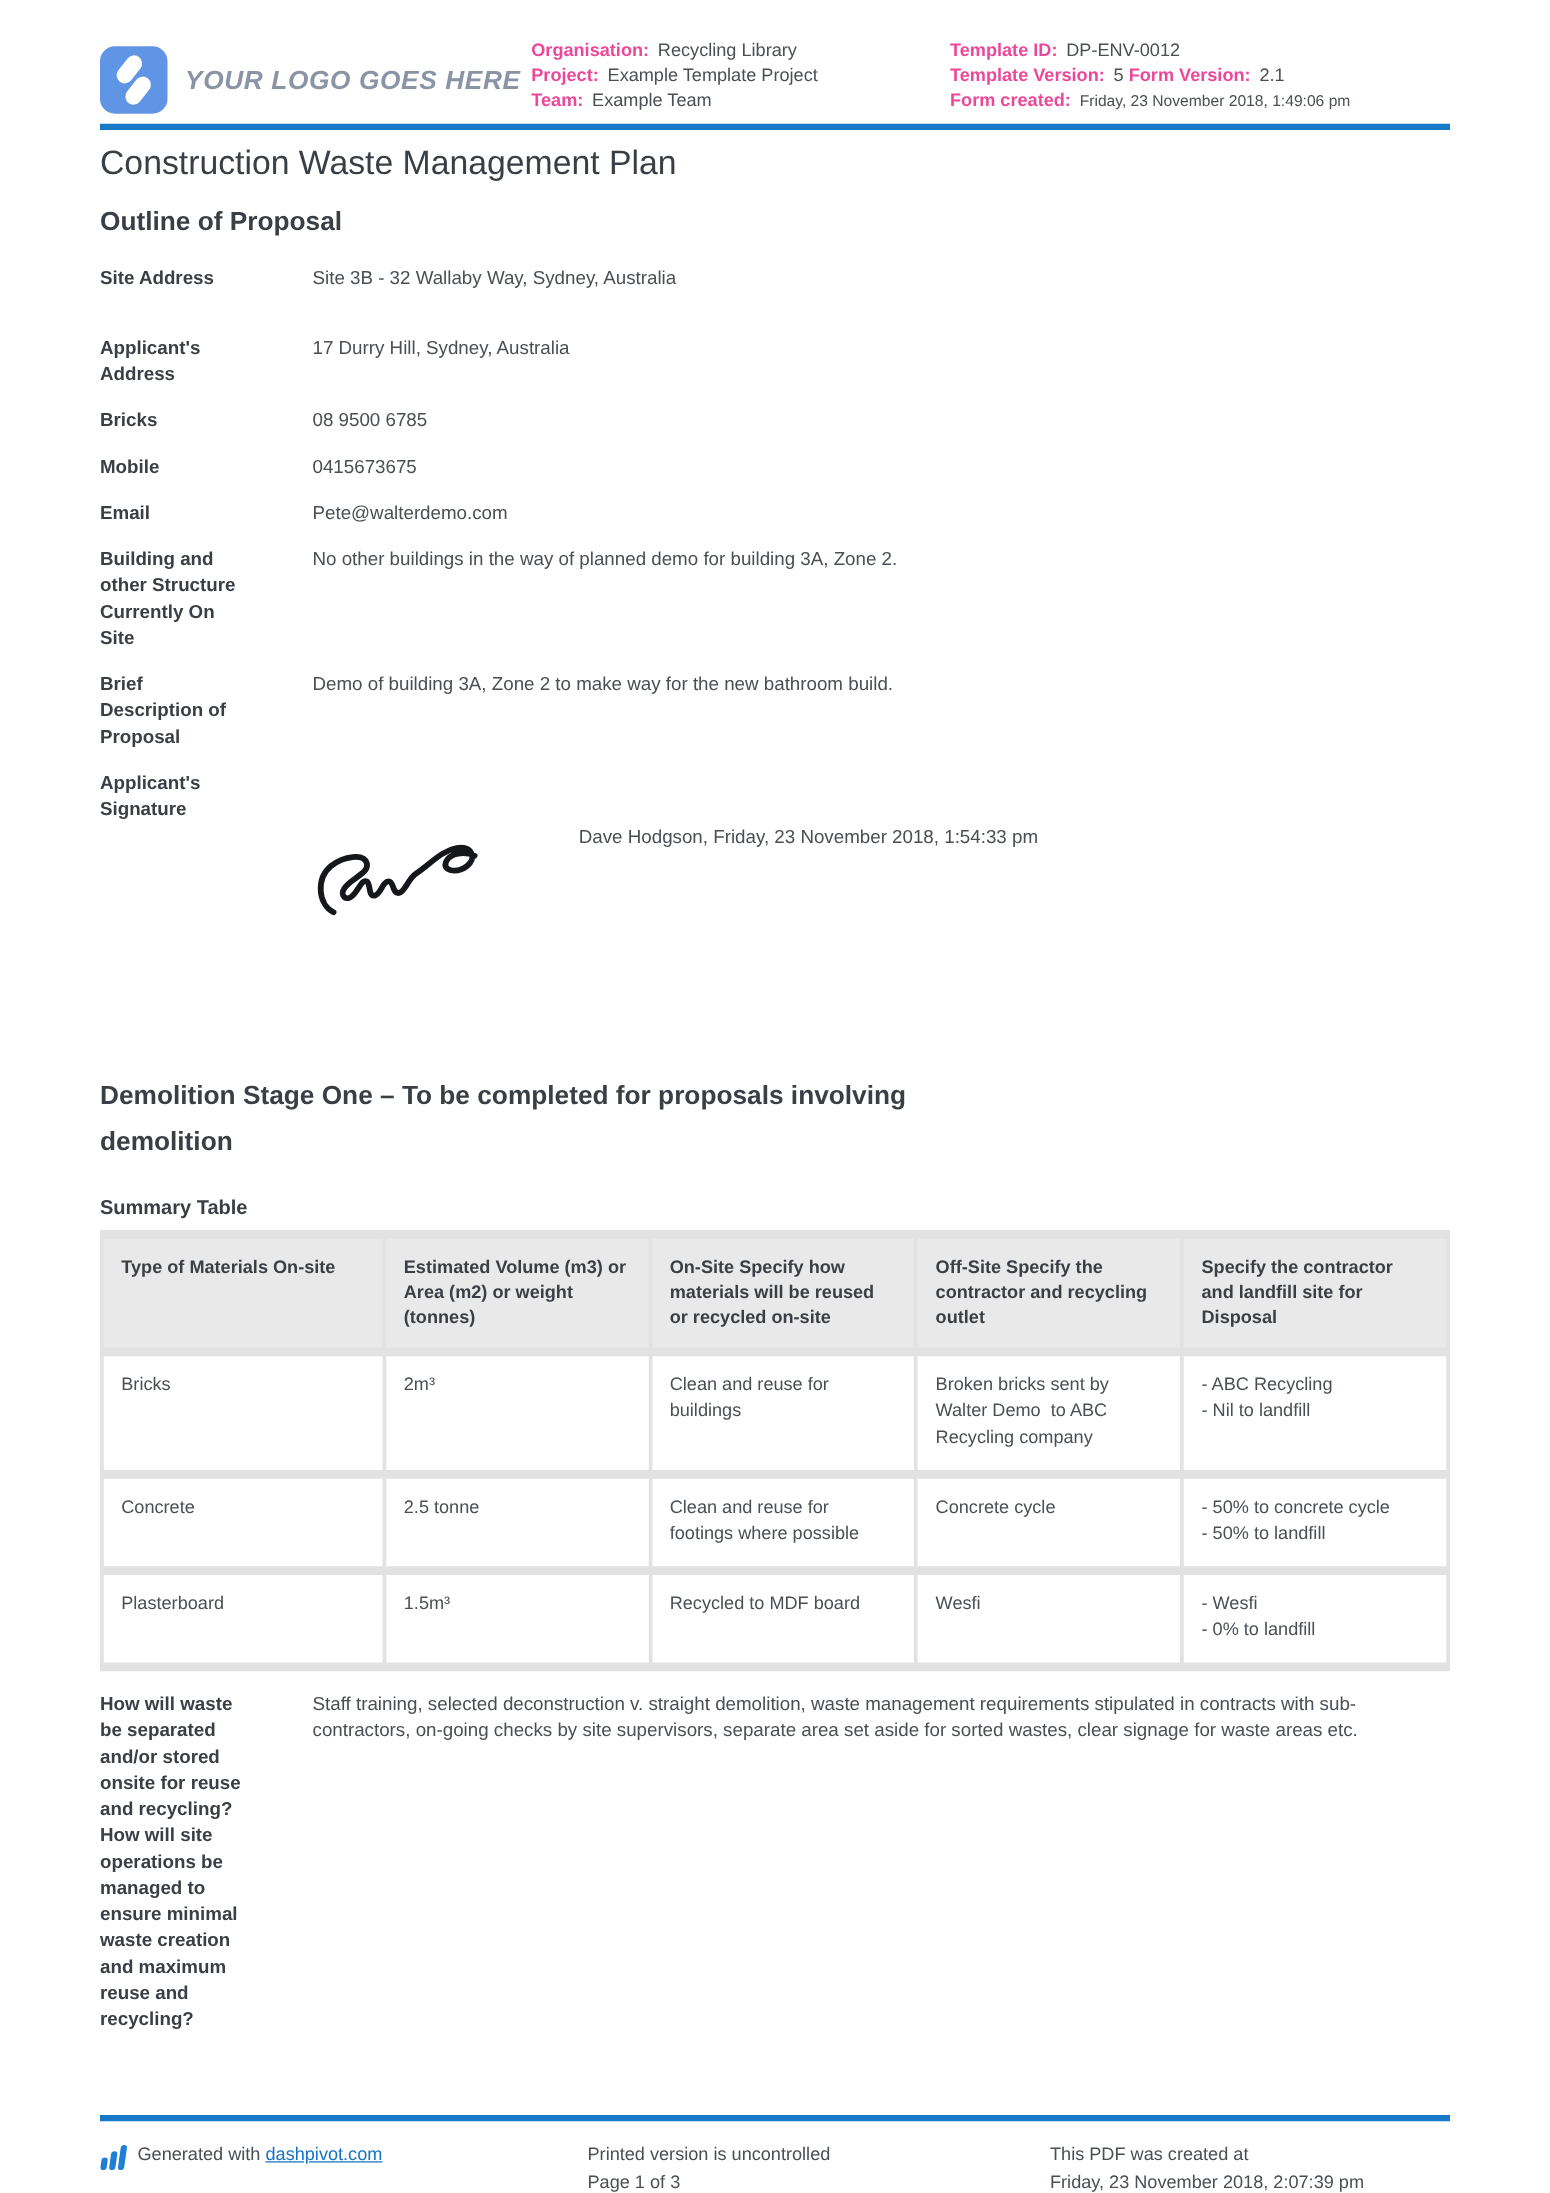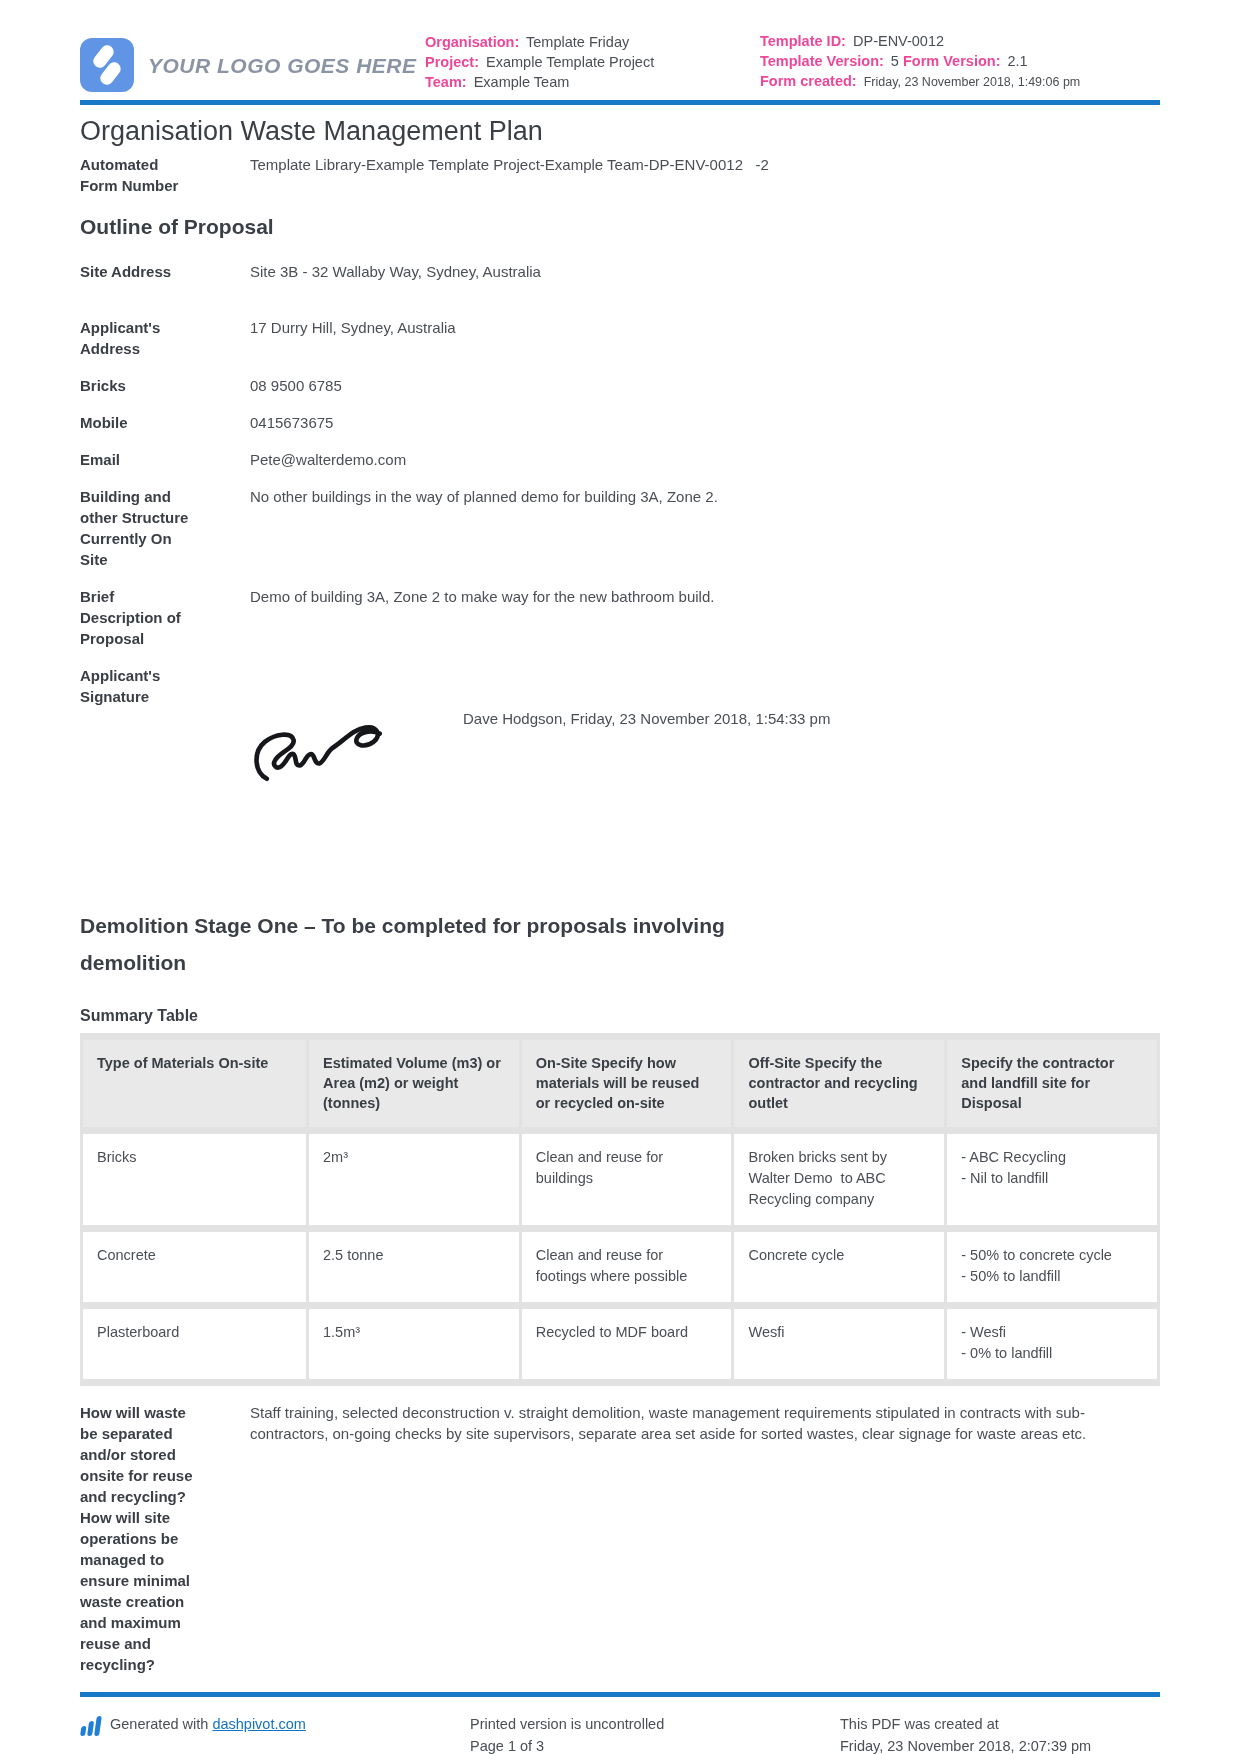--- a/index.html
+++ b/index.html
@@ -77,21 +77,21 @@
               <rect x="24" y="23" width="13" height="25" rx="6.5" transform="rotate(38 30.5 35.5)"></rect>
             </g>
           </svg>
         </div>
         <div class="logo-text">YOUR LOGO GOES HERE</div>
       </div>
 
       <div class="hdr-col hdr-org">
         <div class="meta-line">
           <span class="b">Organisation:</span>
-          <span>Template Friday</span>
+          <span>Recycling Library</span>
         </div>
         <div class="meta-line">
           <span class="b">Project:</span>
           <span>Example Template Project</span>
         </div>
         <div class="meta-line">
           <span class="b">Team:</span>
           <span>Example Team</span>
         </div>
       </div>
@@ -109,26 +109,22 @@
         </div>
         <div class="meta-line">
           <span class="b">Form created:</span>
           <span class="small-val">Friday, 23 November 2018, 1:49:06 pm</span>
         </div>
       </div>
     </div>
 
     <div class="rule"></div>
 
-    <h1 class="doc-title">Organisation Waste Management Plan</h1>
-
-    <div class="field afn">
-      <div class="field-label">Automated Form Number</div>
-      <div class="field-value">Template Library-Example Template Project-Example Team-DP-ENV-0012   -2</div>
-    </div>
+    <h1 class="doc-title">Construction Waste Management Plan</h1>
+
 
     <h2 class="section-h outline-h">Outline of Proposal</h2>
 
     <div class="field tall-gap">
       <div class="field-label">Site Address</div>
       <div class="field-value">Site 3B - 32 Wallaby Way, Sydney, Australia</div>
     </div>
     <div class="field">
       <div class="field-label">Applicant's Address</div>
       <div class="field-value">17 Durry Hill, Sydney, Australia</div>

